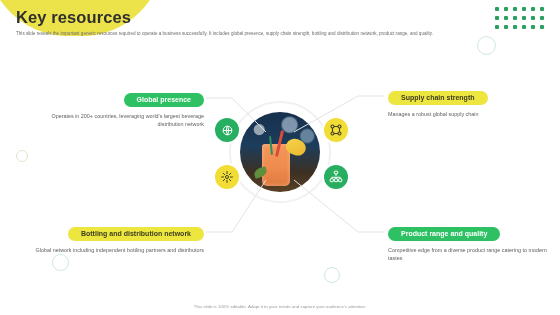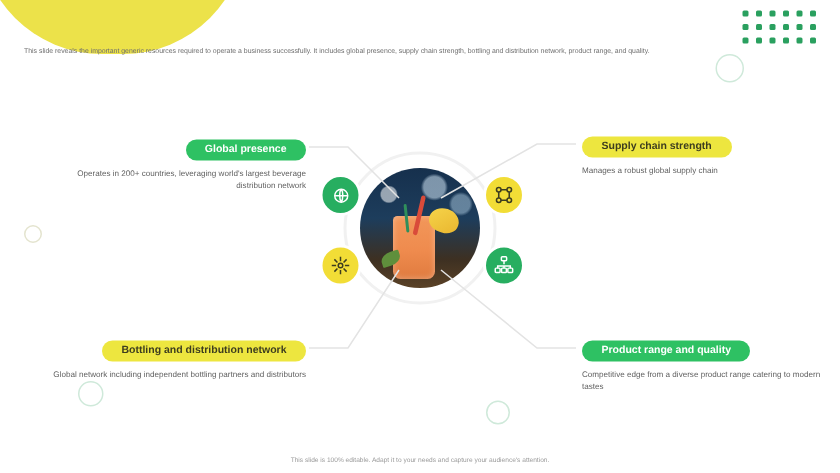--- a/index.html
+++ b/index.html
@@ -153,20 +153,21 @@
       <i></i>
       <i></i>
       <i></i>
   </div>
 
   <div class="ring r1"></div>
   <div class="ring r2"></div>
   <div class="ring r3"></div>
   <div class="ring r4"></div>
 
+  <div class="page-title">Key resources</div>
   <div class="subtitle">This slide reveals the important generic resources required to operate a business successfully. It includes global presence, supply chain strength, bottling and distribution network, product range, and quality.</div>
 
   <svg class="lines" width="560" height="315">
     <path d="M206 98 L232 98 L266 132" stroke="#e3e3e3" stroke-width="1" fill="none"></path>
     <path d="M384 96 L358 96 L294 132" stroke="#e3e3e3" stroke-width="1" fill="none"></path>
     <path d="M206 232 L232 232 L266 180" stroke="#e3e3e3" stroke-width="1" fill="none"></path>
     <path d="M384 232 L358 232 L294 180" stroke="#e3e3e3" stroke-width="1" fill="none"></path>
   </svg>
 
   <div class="center-wrap">

